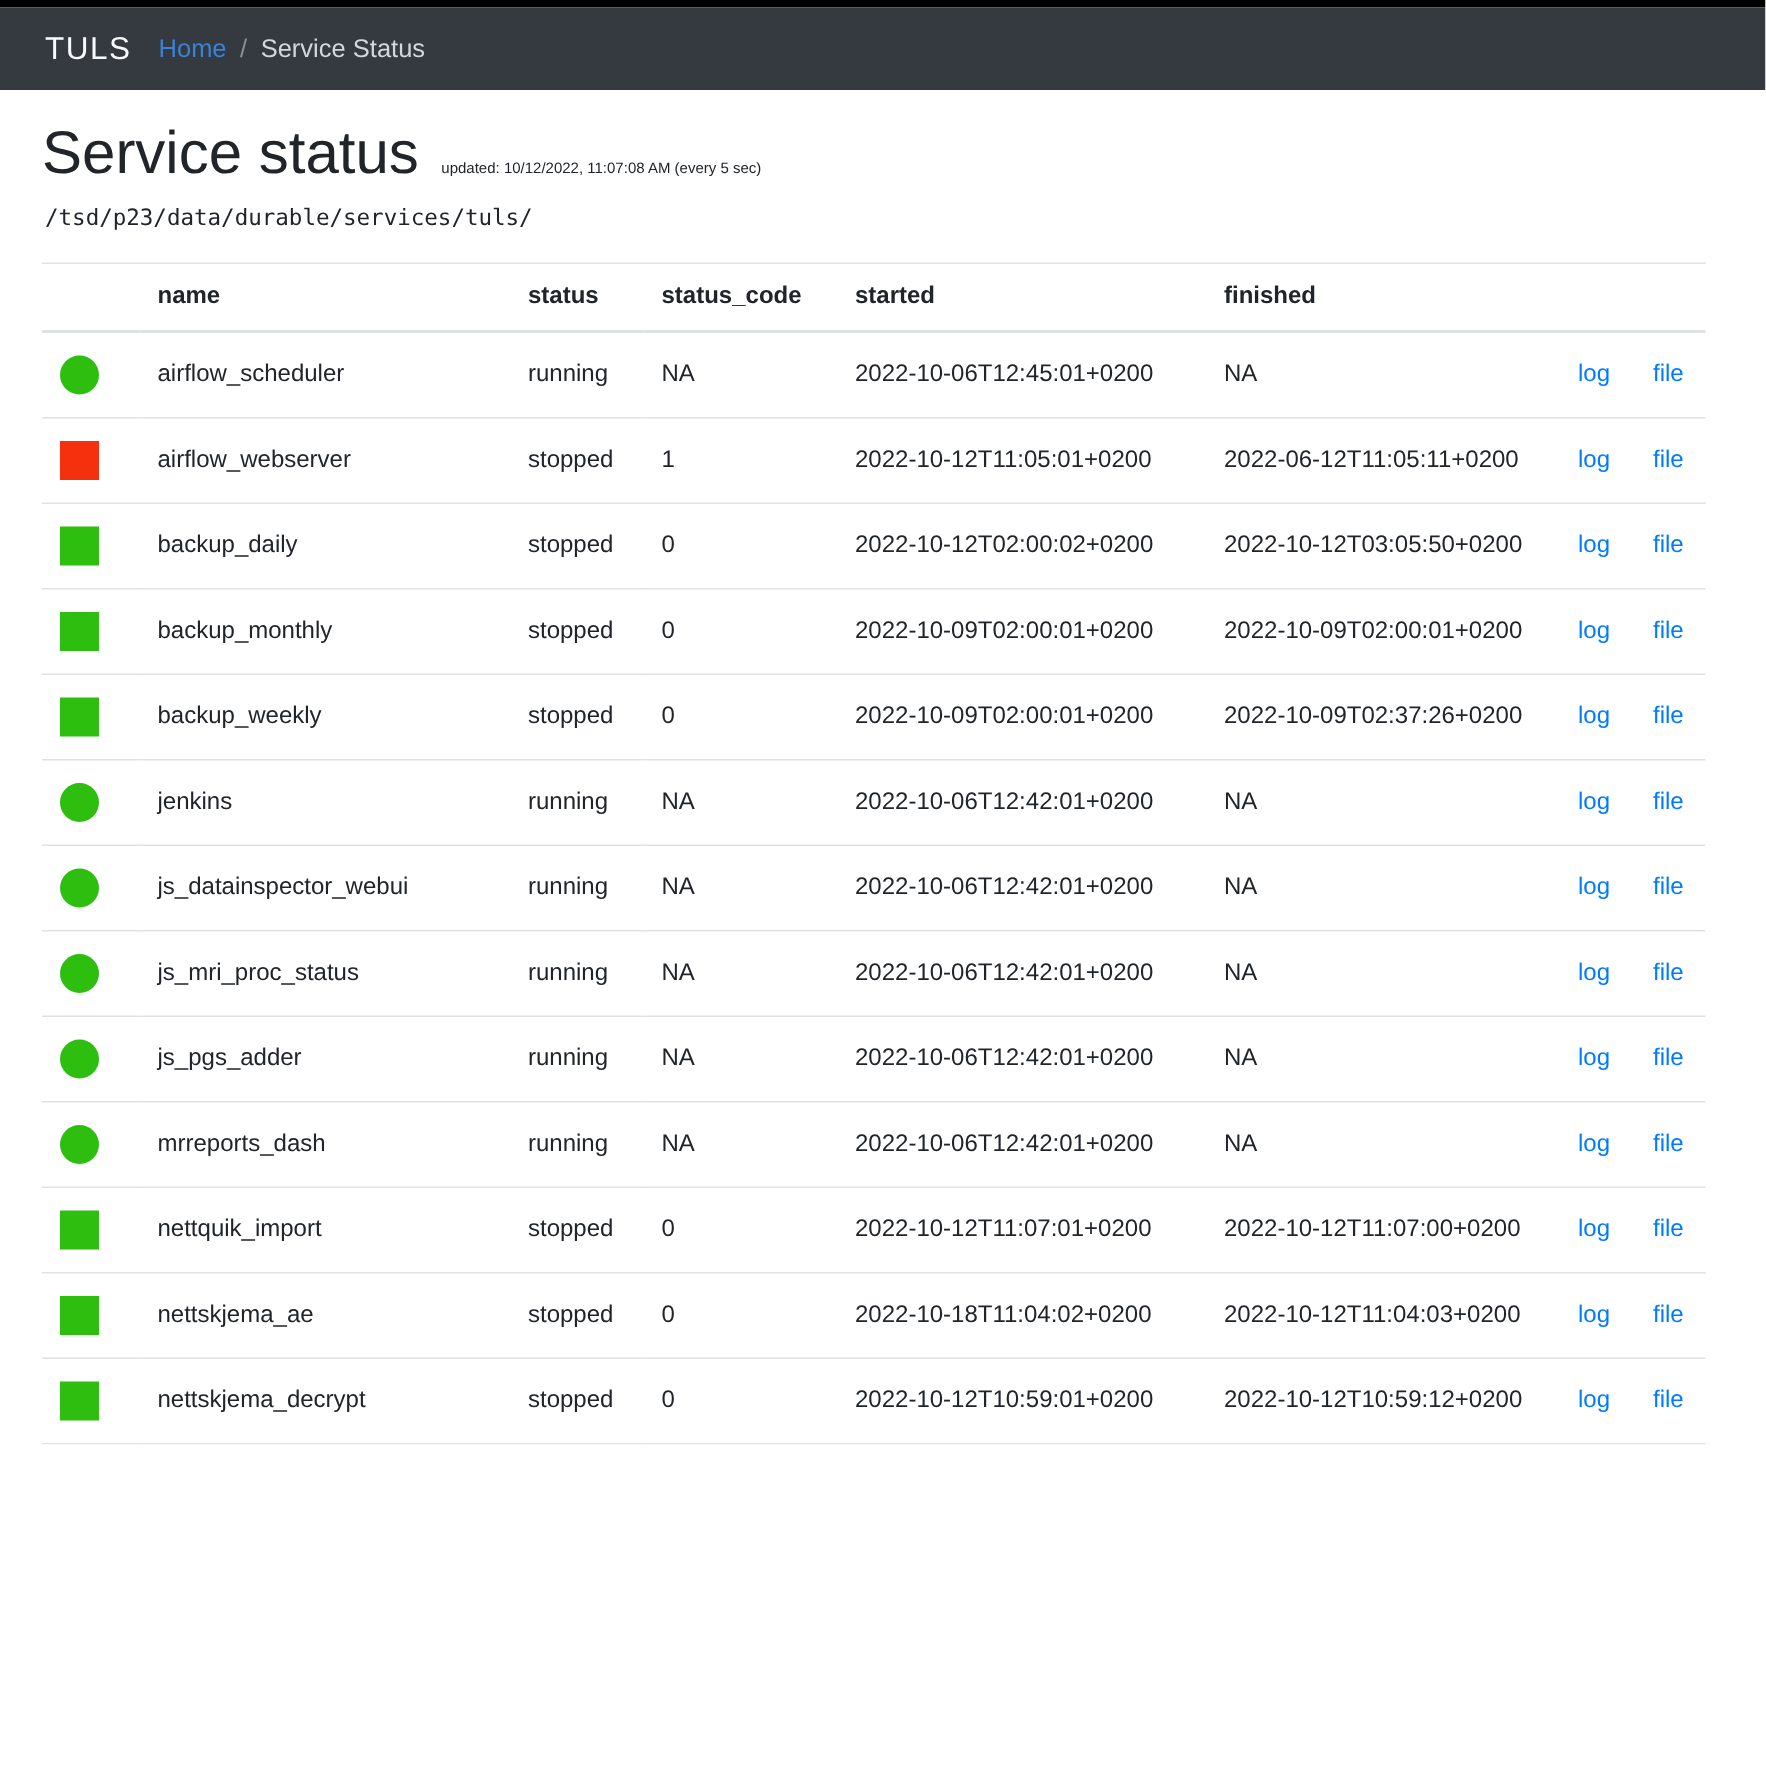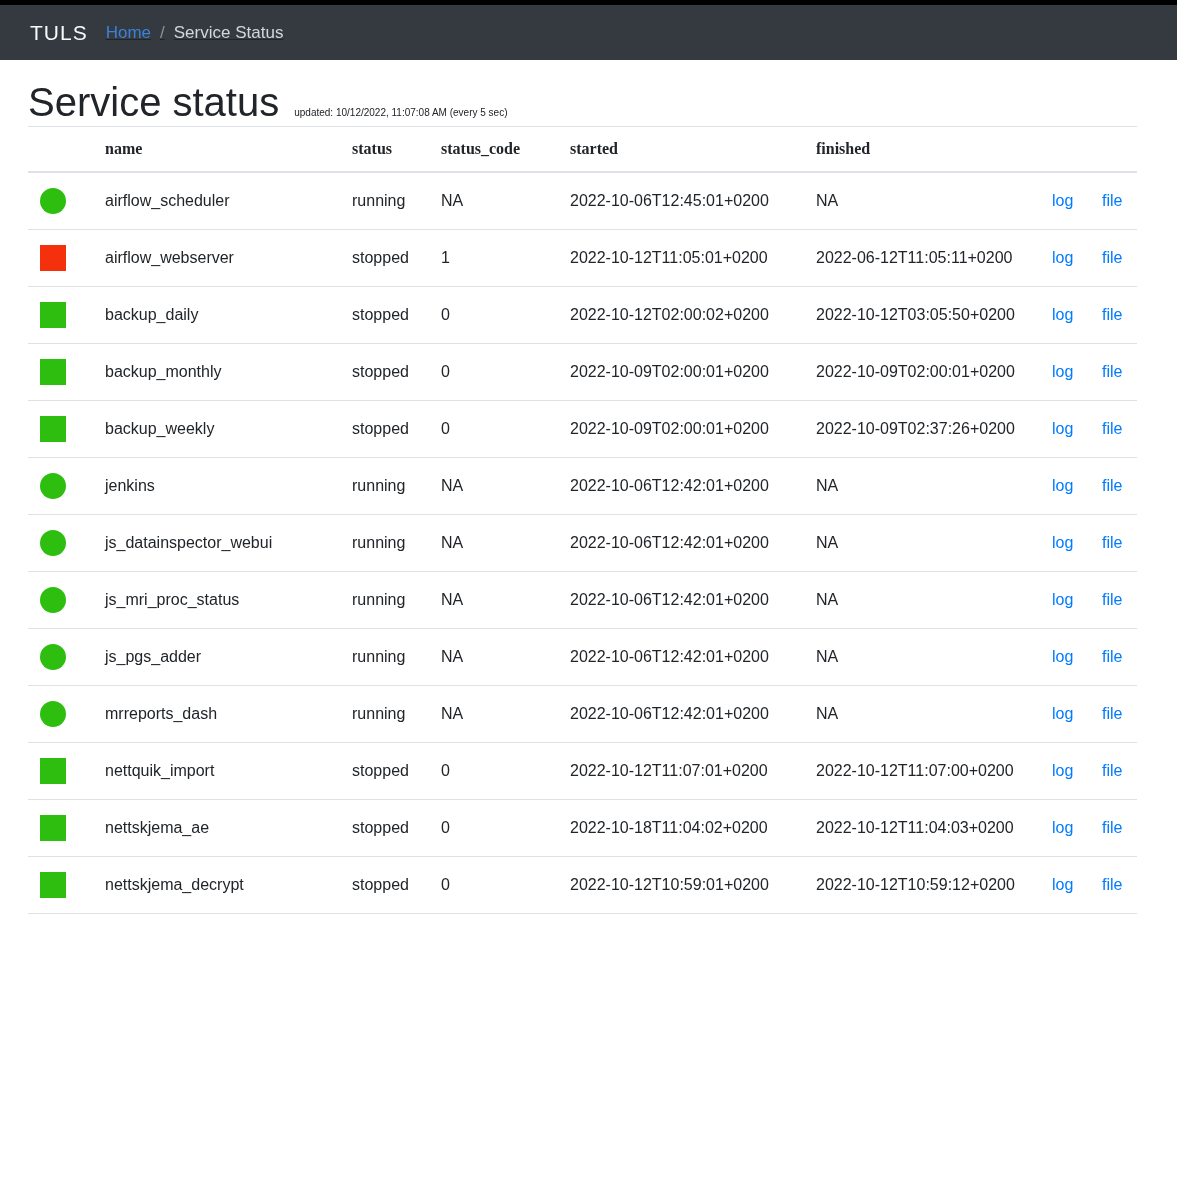--- a/index.html
+++ b/index.html
@@ -38,21 +38,20 @@
     color: var(--brand-text);
     font-size: 21px;
     letter-spacing: 1px;
     text-decoration: none;
     margin-right: 18px;
   }
   .breadcrumb {
     display: flex;
     align-items: flex-end;
     font-size: 17px;
-    text-decoration: underline;
   }
   .breadcrumb a {
     color: var(--breadcrumb-link);
     text-decoration: none;
   }
   .breadcrumb .sep {
     color: var(--breadcrumb-separator);
     margin: 0 9px;
   }
   .breadcrumb .current {
@@ -88,21 +87,20 @@
     width: 1109px;
     max-width: 100%;
     font-size: 16px;
     border-top: 1px solid var(--border);
   }
   .status-table th {
     text-align: left;
     font-weight: 700;
     padding: 13px 12px;
     border-bottom: 2px solid var(--border);
-    font-family: Liberation Serif, serif;
   }
   .status-table td {
     padding: 15px 12px;
     border-bottom: 1px solid var(--border);
     vertical-align: middle;
     overflow: hidden;
     white-space: nowrap;
   }
   .indicator {
     display: inline-block;
@@ -129,20 +127,21 @@
     <span class="sep">/</span>
     <span class="current">Service Status</span>
   </div>
 </nav>
 
 <main>
   <div class="title-row">
     <h1 class="page-title">Service status</h1>
     <span class="updated">updated: 10/12/2022, 11:07:08 AM (every 5 sec)</span>
   </div>
+  <div class="service-path">/tsd/p23/data/durable/services/tuls/</div>
 
   <table class="status-table">
     <colgroup>
       <col style="width:65px">
         <col style="width:247px">
         <col style="width:89px">
         <col style="width:129px">
       <col style="width:246px">
         <col style="width:236px">
         <col style="width:50px">

